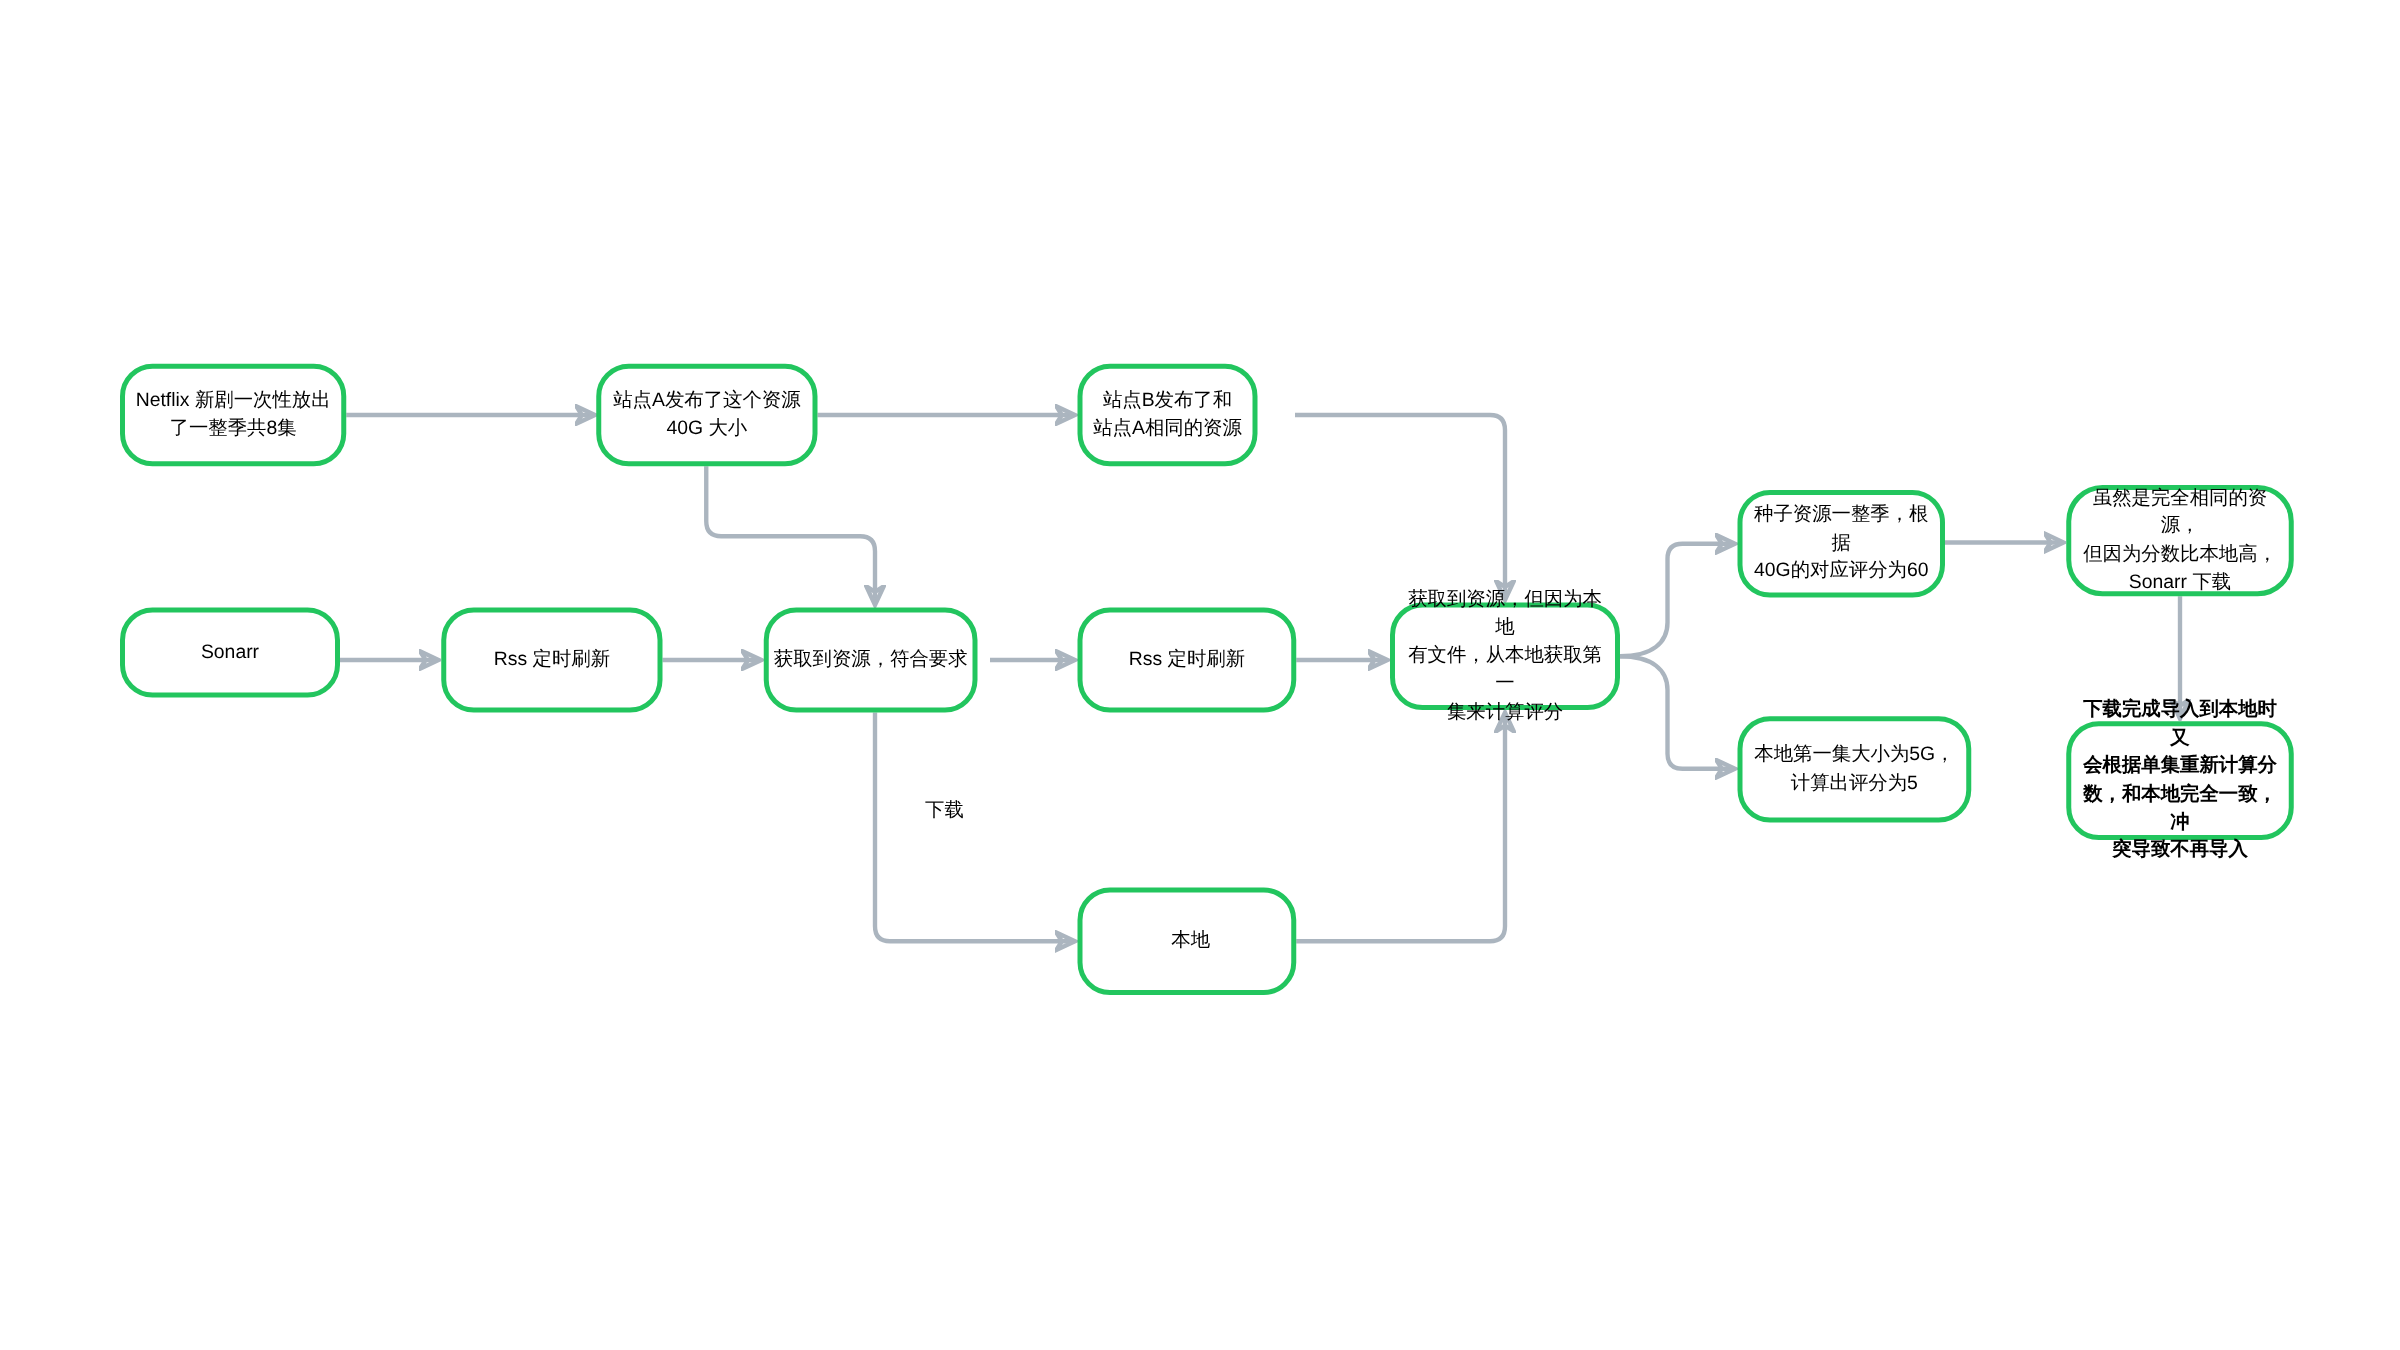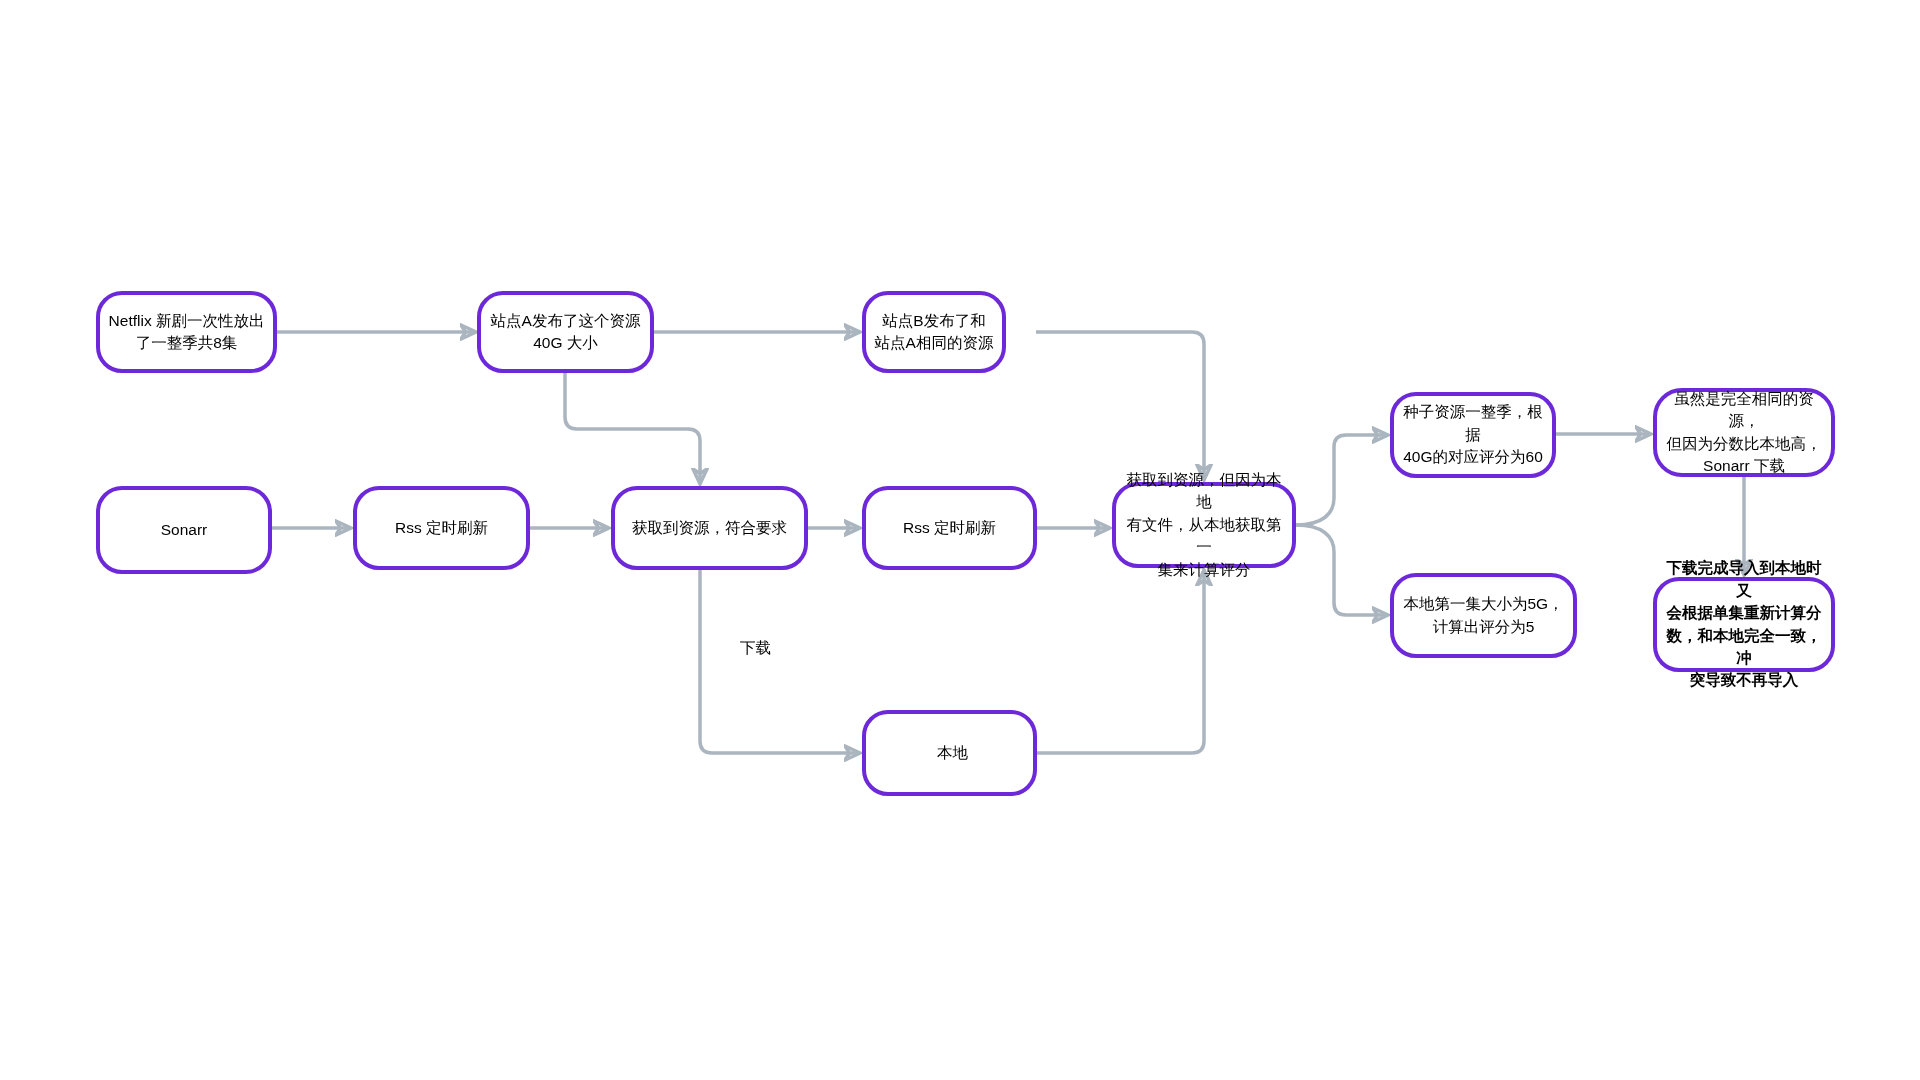--- a/index.html
+++ b/index.html
@@ -24,21 +24,21 @@
   }
   .connector-layer path {
     fill: none;
     stroke: #abb5bf;
     stroke-width: 3.5px;
   }
   .node {
     position: absolute;
     box-sizing: border-box;
     background: #ffffff;
-    border: 4px solid #6d28d9;
+    border: 4px solid #22c55e;
     border-radius: 26px;
     display: flex;
     align-items: center;
     justify-content: center;
     text-align: center;
     font-size: 15.5px;
     line-height: 1.45;
     color: #000000;
     white-space: pre-line;
     padding: 2px 4px;
@@ -81,25 +81,25 @@
 
   <div class="node" style="left:96px; top:291px; width:181px; height:82px;">Netflix 新剧一次性放出
 了一整季共8集</div>
 
   <div class="node" style="left:477px; top:291px; width:177px; height:82px;">站点A发布了这个资源
 40G 大小</div>
 
   <div class="node" style="left:862px; top:291px; width:144px; height:82px;">站点B发布了和
 站点A相同的资源</div>
 
-  <div class="node" style="left:96px; top:486px; width:176px; height:88px;text-align:right;">Sonarr</div>
+  <div class="node" style="left:96px; top:486px; width:176px; height:72px;text-align:right;">Sonarr</div>
 
   <div class="node" style="left:353px; top:486px; width:177px; height:84px;">Rss 定时刷新</div>
 
-  <div class="node" style="left:611px; top:486px; width:197px; height:84px;">获取到资源，符合要求</div>
+  <div class="node" style="left:611px; top:486px; width:171px; height:84px;">获取到资源，符合要求</div>
 
   <div class="node" style="left:862px; top:486px; width:175px; height:84px;">Rss 定时刷新</div>
 
   <div class="node" style="left:1112px; top:482px; width:184px; height:86px;">获取到资源，但因为本地
 有文件，从本地获取第一
 集来计算评分</div>
 
   <div class="node" style="left:1390px; top:392px; width:166px; height:86px;">种子资源一整季，根据
 40G的对应评分为60</div>
 

